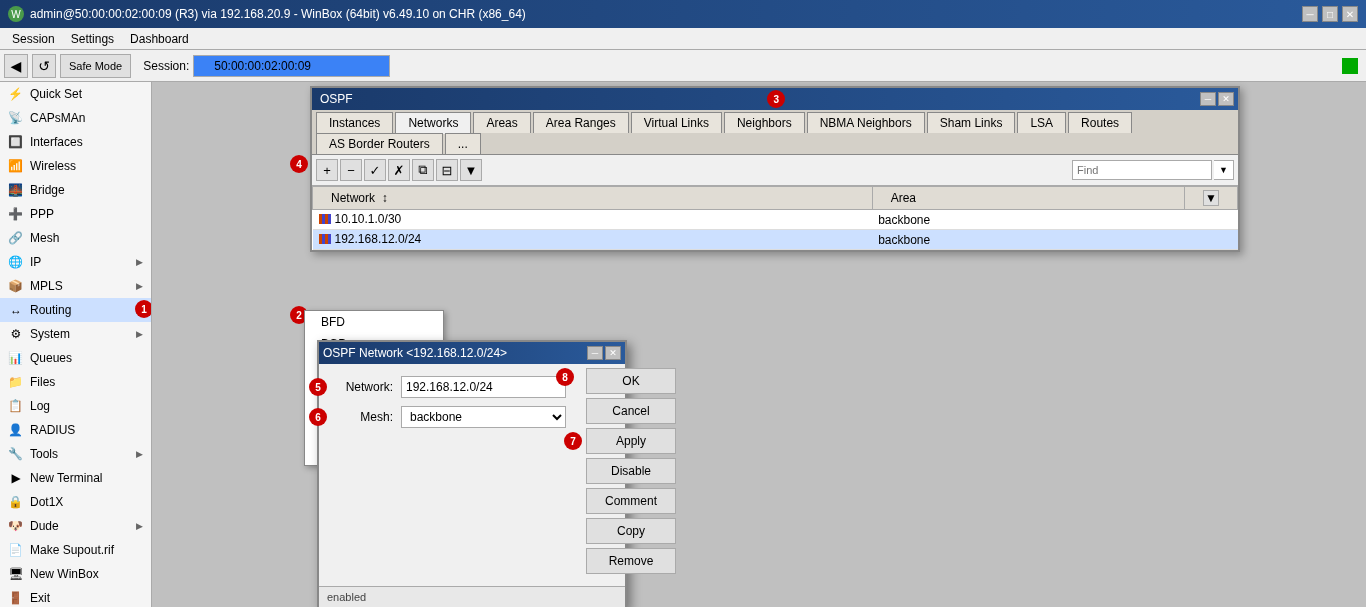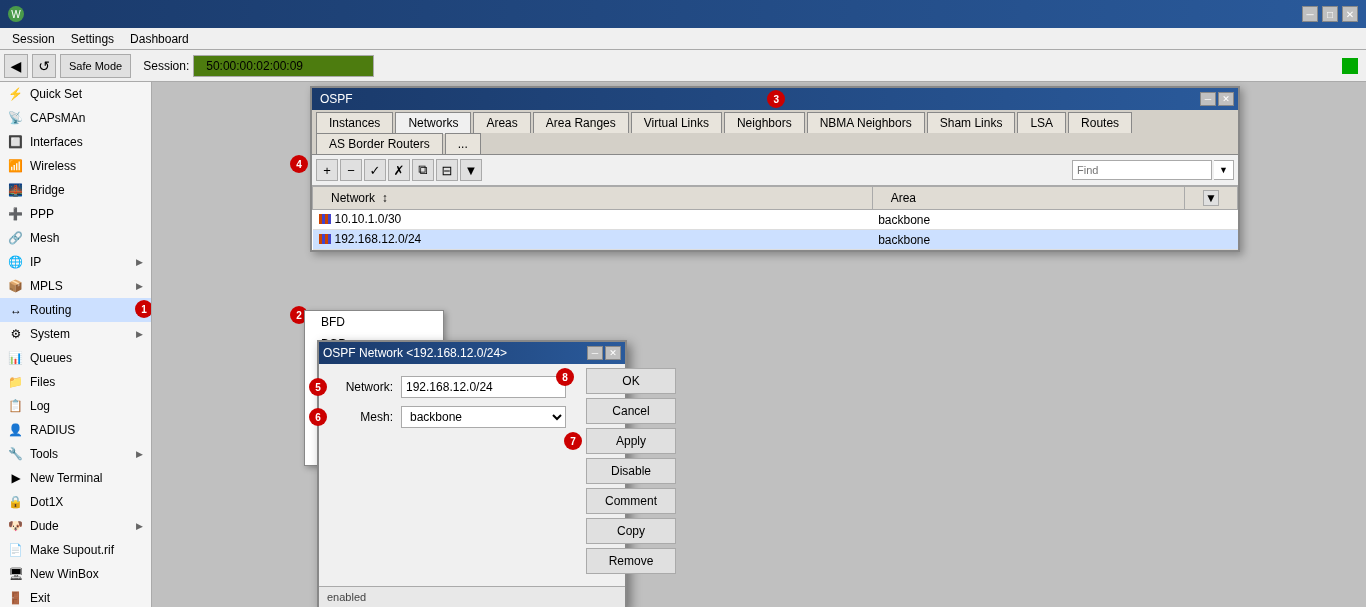--- a/index.html
+++ b/index.html
@@ -88,23 +88,23 @@
       background: #e0e0e0;
       border: 1px solid #aaa;
       cursor: pointer;
       font-size: 14px;
       display: flex; align-items: center; justify-content: center;
     }
     .session-label { font-size: 12px; margin-left: 8px; }
     .session-input {
       height: 22px;
       border: 1px solid #aaa;
-      padding: 0 12px;
-      font-size: 12px;
-      background: #4d7c0f;
+      padding: 0 20px;
+      font-size: 12px;
+      background: #3b82f6;
     }
     .green-indicator {
       width: 16px; height: 16px;
       background: #00aa00;
       margin-left: auto;
       margin-right: 4px;
     }
 
     
     .main-layout {
@@ -381,20 +381,21 @@
       padding: 0;
       background: white;
     }
   </style>
 </head>
 <body>
 
 <div class="title-bar">
   <div class="title-bar-left">
     <div class="title-icon">W</div>
+    <span class="title-text">admin@50:00:00:02:00:09 (R3) via 192.168.20.9 - WinBox (64bit) v6.49.10 on CHR (x86_64)</span>
   </div>
   <div class="title-controls">
     <div class="title-btn">─</div>
     <div class="title-btn">□</div>
     <div class="title-btn">✕</div>
   </div>
 </div>
 
 <div class="menu-bar">
   <span class="menu-item">Session</span>

